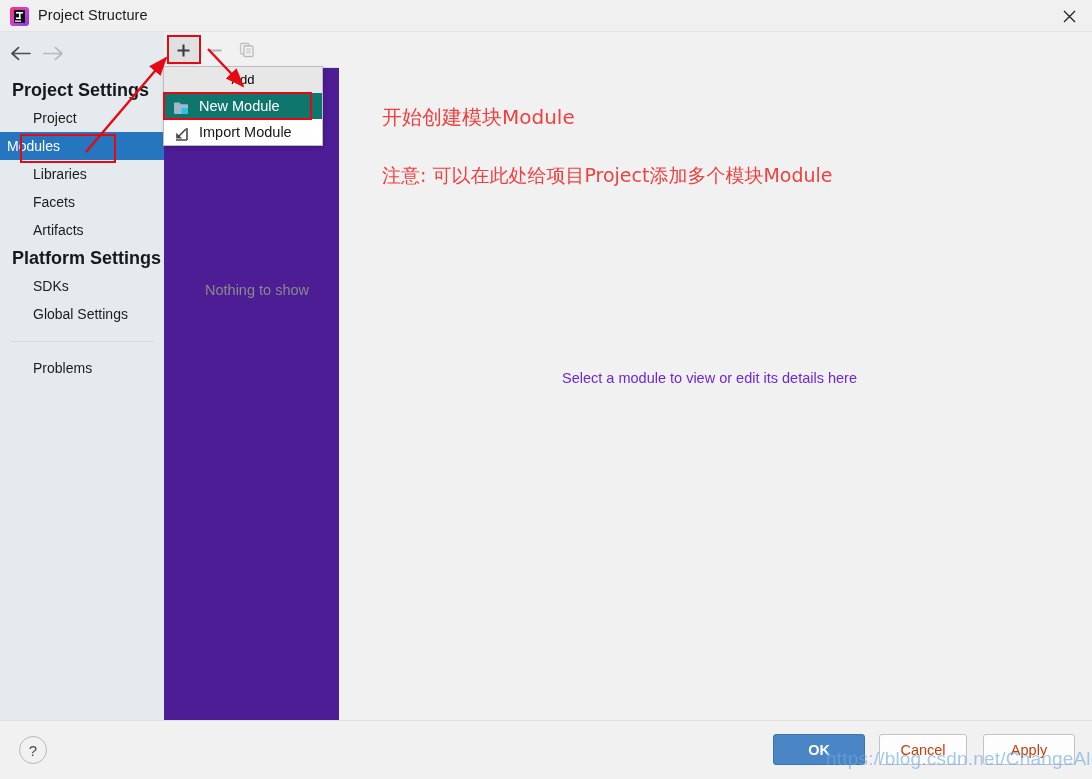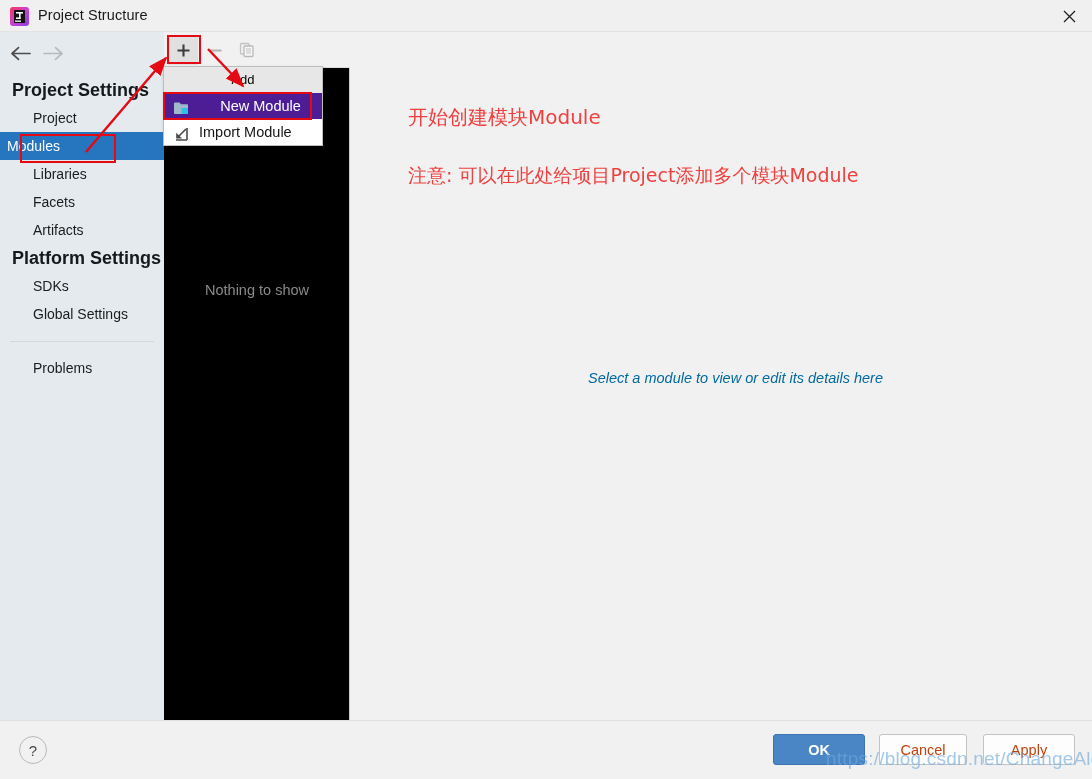--- a/index.html
+++ b/index.html
@@ -71,21 +71,21 @@
     background: #2675bf; color: #ffffff; padding-left: 7px;
   }
   .side-sep {
     margin: 13px 10px 12px 10px;
     height: 1px; background: #d3d9dd;
   }
 
   
   .midpanel {
     position: absolute; left: 164px; top: 32px; width: 186px; height: 688px;
-    background: #000000;
+    background: #4c1d95;
     border-right: 1px solid #c9c9c9;
   }
   .midtoolbar {
     position: absolute; left: 0; top: 0; width: 186px; height: 36px;
     background: #f1f1f1;
     border-bottom: 1px solid #dcdcdc;
   }
   .tb-btn {
     position: absolute; top: 3px; width: 30px; height: 30px;
     display: flex; align-items: center; justify-content: center;
@@ -93,26 +93,26 @@
   .tb-add    { left: 4px;  background: #e0e0e0; cursor: pointer; }
   .tb-remove { left: 36px; }
   .tb-copy   { left: 68px; }
   .nothing-to-show {
     position: absolute; left: 0; top: 250px; width: 186px;
     text-align: center; font-size: 14.5px; color: #8a8a8a;
   }
 
   
   .detailpanel {
-    position: absolute; left: 365px; top: 32px; width: 594px; height: 688px;
+    position: absolute; left: 339px; top: 32px; width: 594px; height: 688px;
     background: #f1f1f1;
   }
   .detail-hint {
     position: absolute; left: 0; top: 338px; width: 741px;
-    text-align: center; font-size: 14.5px; color: #0369a1; font-style: italic;
+    text-align: center; font-size: 14.5px; color: #6d28d9;
   }
   .cn-note {
     position: absolute;
     color: #f04040;
     font-family: "DejaVu Sans", sans-serif;
     white-space: nowrap;
   }
   .cn-note.n1 { left: 43px; top: 72px;  font-size: 20px; }
   .cn-note.n2 { left: 43px; top: 131px; font-size: 19px; }
 
@@ -131,21 +131,21 @@
     background: #e7e7e7;
   }
   .popup-item {
     position: relative;
     height: 26px; line-height: 26px;
     padding-left: 35px;
     font-size: 14.5px; color: #161616;
     background: #ffffff;
     cursor: default;
   }
-  .popup-item.highlight { background: #4c1d95; color: #ffffff; text-align: center; }
+  .popup-item.highlight { background: #0f766e; color: #ffffff; }
   .popup-item .mi-icon {
     position: absolute; left: 9px; top: 5px; width: 18px; height: 16px;
   }
 
   
   .bottombar {
     position: absolute; left: 0; top: 720px; width: 1092px; height: 59px;
     background: #f1f1f1;
     border-top: 1px solid #e0e0e0;
   }

